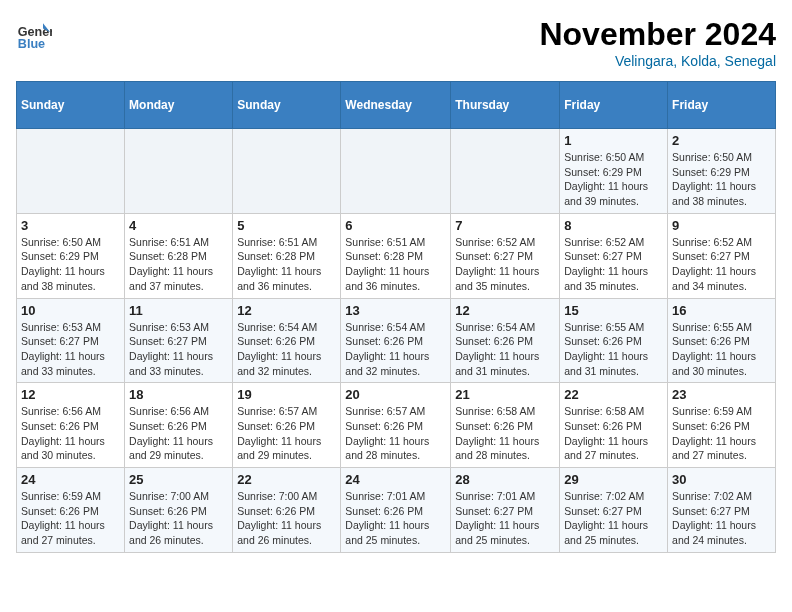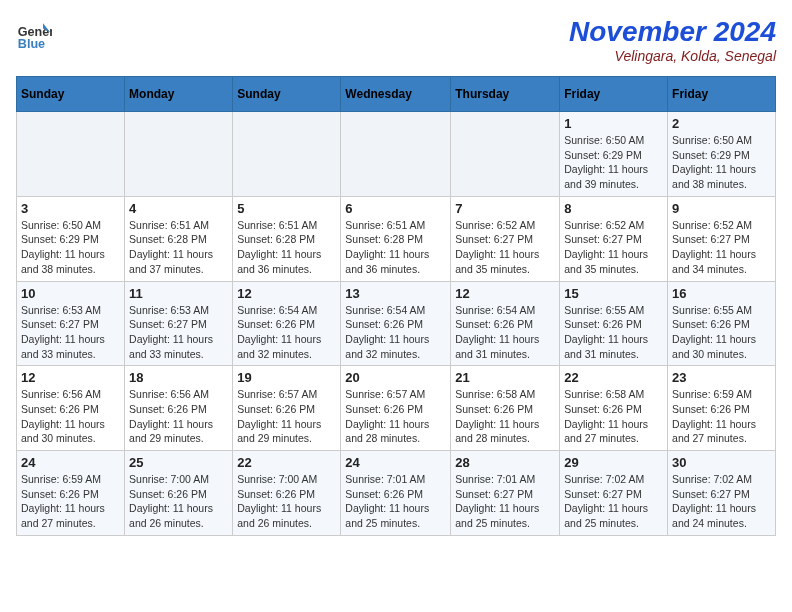--- a/index.html
+++ b/index.html
@@ -22,39 +22,37 @@
       gap: 4px;
     }
     .logo-icon {
       width: 36px;
       height: 36px;
     }
     .title-area {
       text-align: right;
     }
     .month-title {
-      font-size: 28px;
+      font-size: 32px;
       font-weight: bold;
-      color: #1d4ed8;
-      font-style: italic;
+      color: #000000;
     }
     .subtitle {
       font-size: 14px;
-      color: #7f1d1d;
-      font-style: italic;
+      color: #0369a1;
     }
     table {
       width: 100%;
       border-collapse: collapse;
       font-size: 11px;
     }
     thead tr th {
       background-color: #3a7fc1;
-      color: #000000;
-      padding: 10px 4px;
+      color: #ffffff;
+      padding: 16px 4px;
       text-align: left;
       font-size: 12px;
       font-weight: bold;
       border: 1px solid #2e6da4;
     }
     tbody tr td {
       border: 1px solid #ccc;
       vertical-align: top;
       padding: 4px;
       height: 80px;

